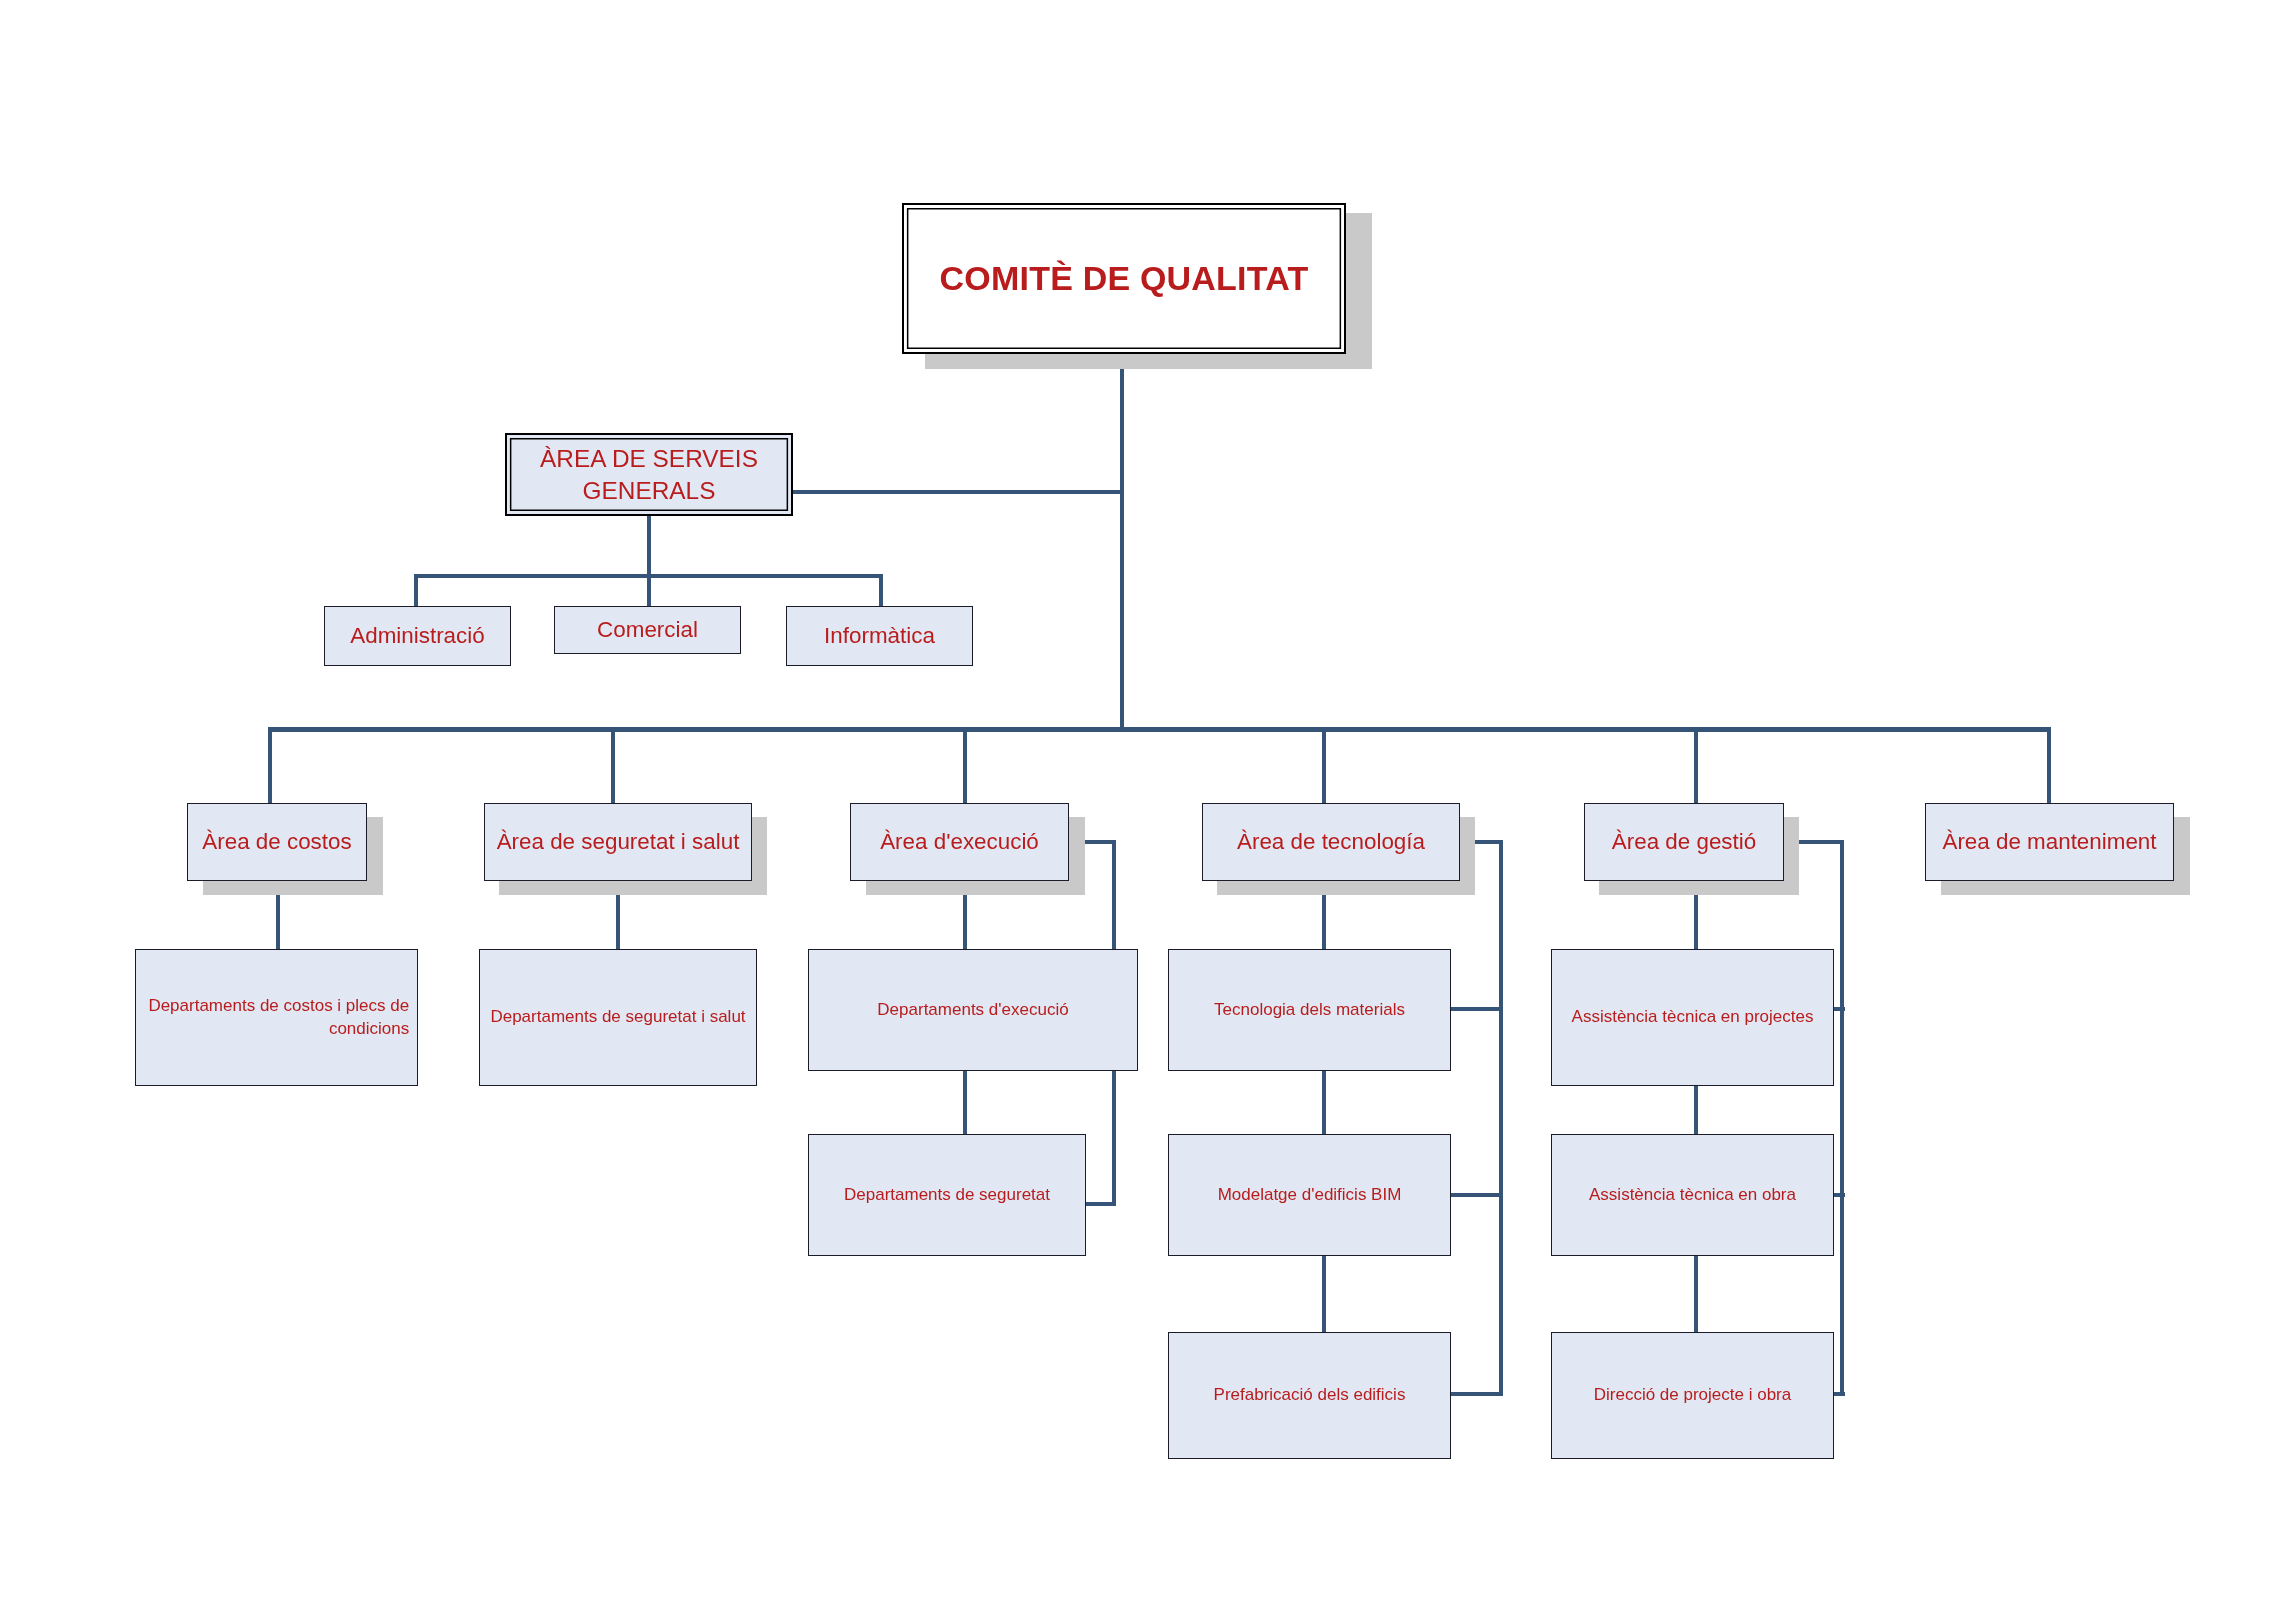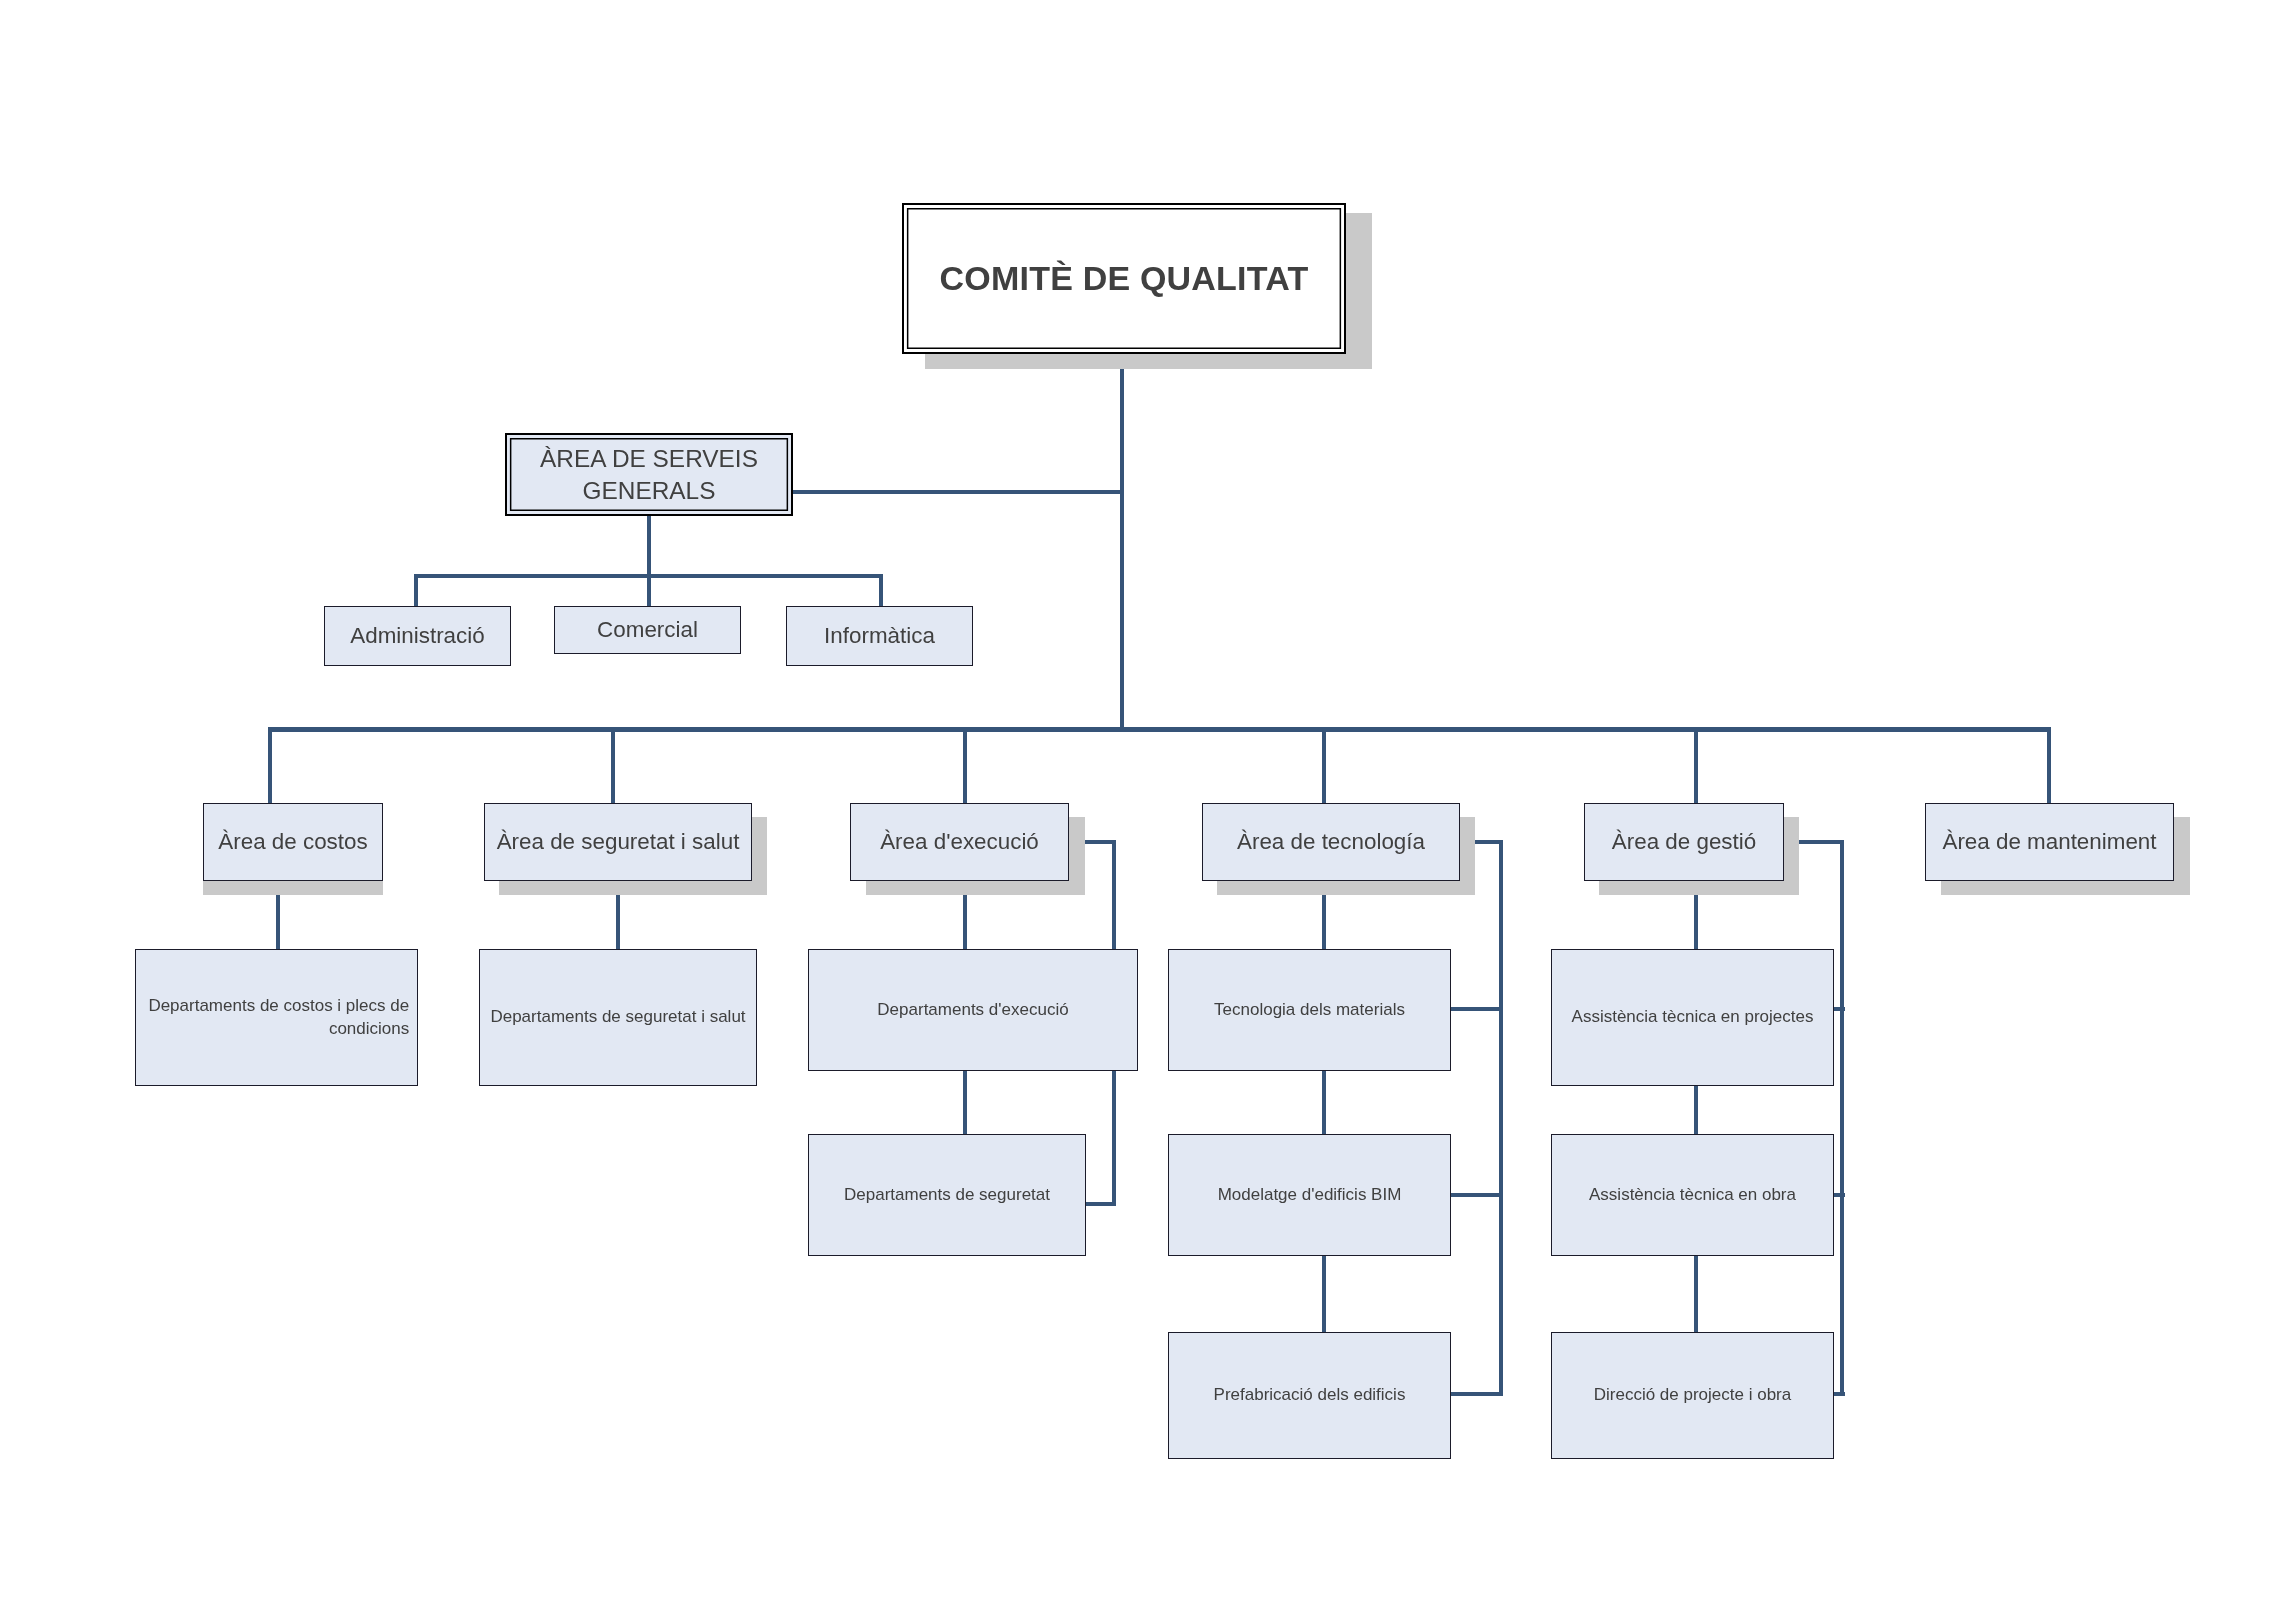--- a/index.html
+++ b/index.html
@@ -38,21 +38,21 @@
   .node {
     position: absolute;
     box-sizing: border-box;
     display: flex;
     align-items: center;
     justify-content: center;
     text-align: center;
     z-index: 3;
     background: #e2e8f3;
     border: 1.5px solid #1b1b2a;
-    color: #404040;
+    color: #b91c1c;
     line-height: 1.30;
     padding: 3.9px 7.8px;
   }
 
   
   .node.root {
     background: #ffffff;
     border: 2px solid #000000;
     box-shadow: inset 0 0 0 2.9px #ffffff, inset 0 0 0 4.4px #000000;
     font-size: 34px;
@@ -98,21 +98,21 @@
   <div class="edge edge-h" style="left:268px; top:727px; width:1783px; height:4.9px;"></div>
 
   <div class="edge edge-v" style="left:268px; top:727px; width:3.9px; height:76px;"></div>
   <div class="edge edge-v" style="left:611px; top:727px; width:3.9px; height:76px;"></div>
   <div class="edge edge-v" style="left:963px; top:727px; width:3.9px; height:76px;"></div>
   <div class="edge edge-v" style="left:1322px; top:727px; width:3.9px; height:76px;"></div>
   <div class="edge edge-v" style="left:1694px; top:727px; width:3.9px; height:76px;"></div>
   <div class="edge edge-v" style="left:2047px; top:727px; width:3.9px; height:76px;"></div>
 
   <div class="shadow" style="left:203px; top:817px; width:180px; height:78px;"></div>
-  <div class="node area" style="left:187px; top:803px; width:180px; height:78px;margin-left:16px;">Àrea de costos</div>
+  <div class="node area" style="left:187px; top:803px; width:180px; height:78px;">Àrea de costos</div>
 
   <div class="shadow" style="left:499px; top:817px; width:268px; height:78px;"></div>
   <div class="node area" style="left:484px; top:803px; width:268px; height:78px;">Àrea de seguretat i salut</div>
 
   <div class="shadow" style="left:866px; top:817px; width:219px; height:78px;"></div>
   <div class="node area" style="left:850px; top:803px; width:219px; height:78px;">Àrea d'execució</div>
 
   <div class="shadow" style="left:1217px; top:817px; width:258px; height:78px;"></div>
   <div class="node area" style="left:1202px; top:803px; width:258px; height:78px;">Àrea de tecnología</div>
 

